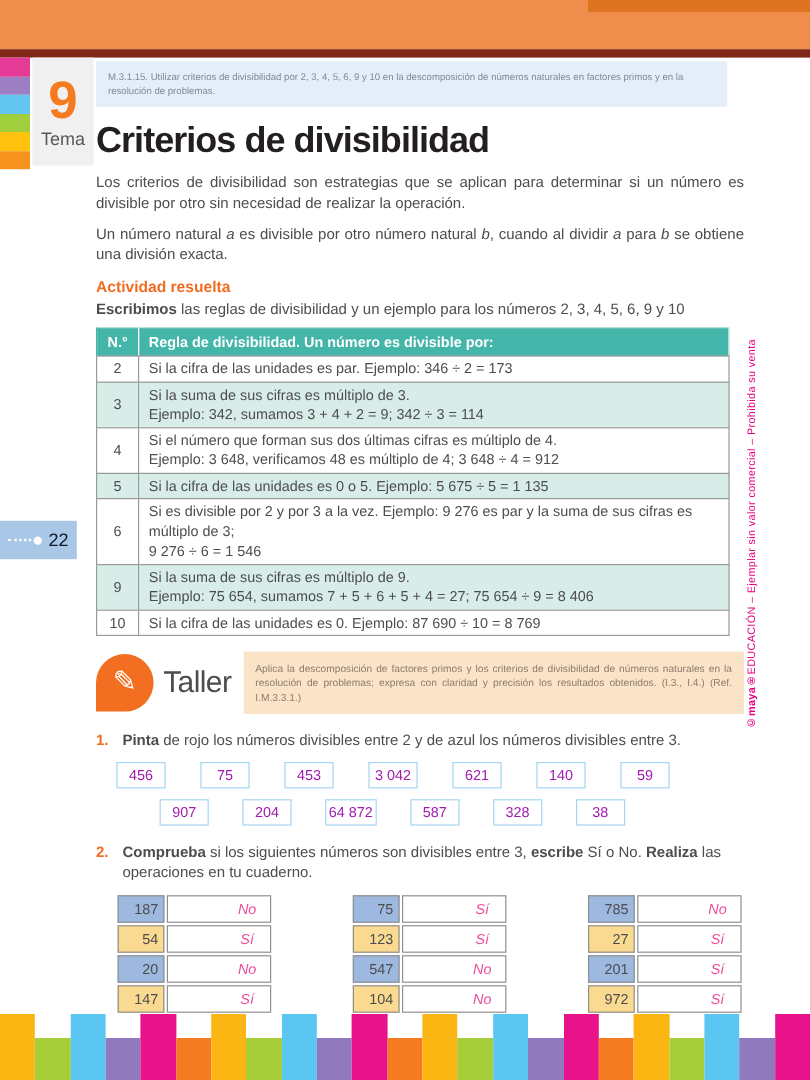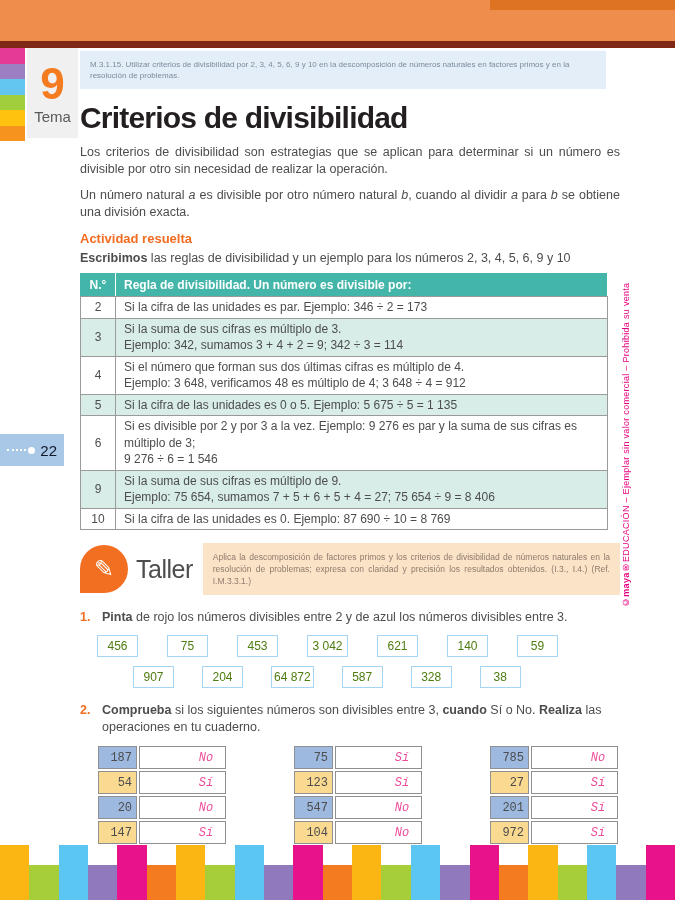--- a/index.html
+++ b/index.html
@@ -58,26 +58,26 @@
   .t-lbl{color:#4D4D4F;font-size:25px;margin:0 10px 0 8px;letter-spacing:-0.5px;}
   .t-box{flex:1;background:#FAE3C7;color:#8D7B6C;font-size:8.5px;line-height:12px;
     padding:8px 10px;box-sizing:border-box;text-align:justify;}
   
   .ex{margin-top:14px;display:flex;font-size:12.5px;line-height:17px;}
   .ex .no{color:#F26C21;font-weight:bold;width:22px;flex:none;}
   .ex b{font-weight:bold;}
   .pinta-row{display:flex;gap:29px;margin:9px 0 0 17px;}
   .pinta-row.r2{margin-left:53px;gap:28px;}
   .pbox{min-width:41px;height:22px;border:1.5px solid #A5D5F2;background:#fff;
-    display:flex;align-items:center;justify-content:center;font-size:12px;color:#4d7c0f;
+    display:flex;align-items:center;justify-content:center;font-size:12px;color:#a21caf;
     padding:0 2px;box-sizing:border-box;}
   
   .check-row{display:flex;gap:64px;margin:8px 0 0 16px;}
   table.ans{border-collapse:separate;border-spacing:2px;}
-  table.ans td{border:1px solid #909090;height:19px;font-size:12px;font-family:Liberation Mono, monospace;}
+  table.ans td{border:1px solid #909090;height:19px;font-size:12px;}
   table.ans td.num{width:34px;text-align:right;padding-right:4px;color:#4D4D4F;}
   table.ans tr:nth-child(odd) td.num{background:#9DB9E0;}
   table.ans tr:nth-child(even) td.num{background:#FAD990;}
   table.ans td.ansc{width:40px;text-align:center;color:#EC4E9B;font-style:italic;background:#fff;padding-left:48px;}
   
   .footer{position:absolute;left:0;top:845px;width:675px;height:55px;
     display:flex;align-items:flex-end;}
   .fbar{flex:1 1 0;}
   .fbar.tall{height:55px;}
   .fbar.short{height:35px;}
@@ -208,21 +208,21 @@
     <div class="pbox">907</div>
     <div class="pbox">204</div>
     <div class="pbox">64 872</div>
     <div class="pbox">587</div>
     <div class="pbox">328</div>
     <div class="pbox">38</div>
   </div>
 
   <div class="ex">
     <span class="no">2.</span>
-    <div><b>Comprueba</b><span> si los siguientes números son divisibles entre 3, </span><b>cuando</b><span> Sí o No. </span><b>Realiza</b><span> las operaciones en tu cuaderno.</span></div>
+    <div><b>Comprueba</b><span> si los siguientes números son divisibles entre 3, </span><b>escribe</b><span> Sí o No. </span><b>Realiza</b><span> las operaciones en tu cuaderno.</span></div>
   </div>
 
   <div class="check-row">
     <table class="ans">
       <tbody>
           <tr>
             <td class="num">187</td>
             <td class="ansc">No</td>
           </tr>
       <tr>

